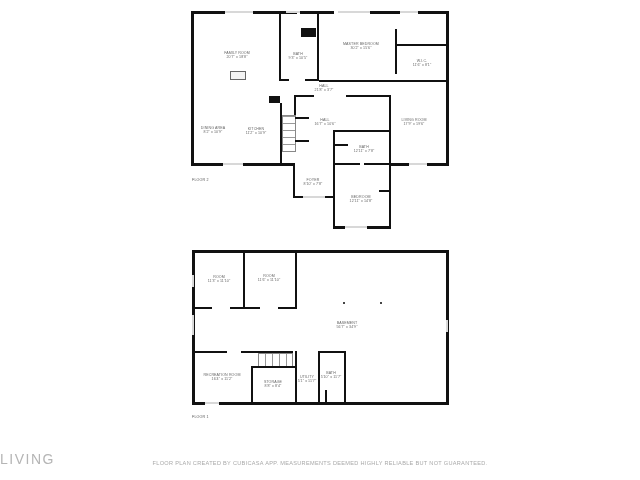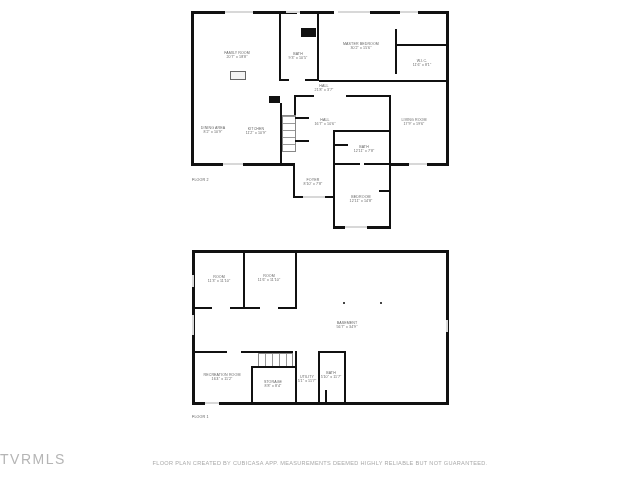--- a/index.html
+++ b/index.html
@@ -199,15 +199,15 @@
       <span>UTILITY</span>
       <span class="dim">5'1" x 11'7"</span>
     </div>
     <div class="label" style="left:331px;top:371px;">
       <span>BATH</span>
       <span class="dim">5'10" x 11'7"</span>
     </div>
     <div class="floor-label" style="left:192px;top:415px;">FLOOR 1</div>
   </div>
 
-  <div class="watermark">TVRMLS</div>
+  <div class="watermark">LIVING</div>
   <div class="footer">FLOOR PLAN CREATED BY CUBICASA APP. MEASUREMENTS DEEMED HIGHLY RELIABLE BUT NOT GUARANTEED.</div>
 </div>
 
 </body></html>

